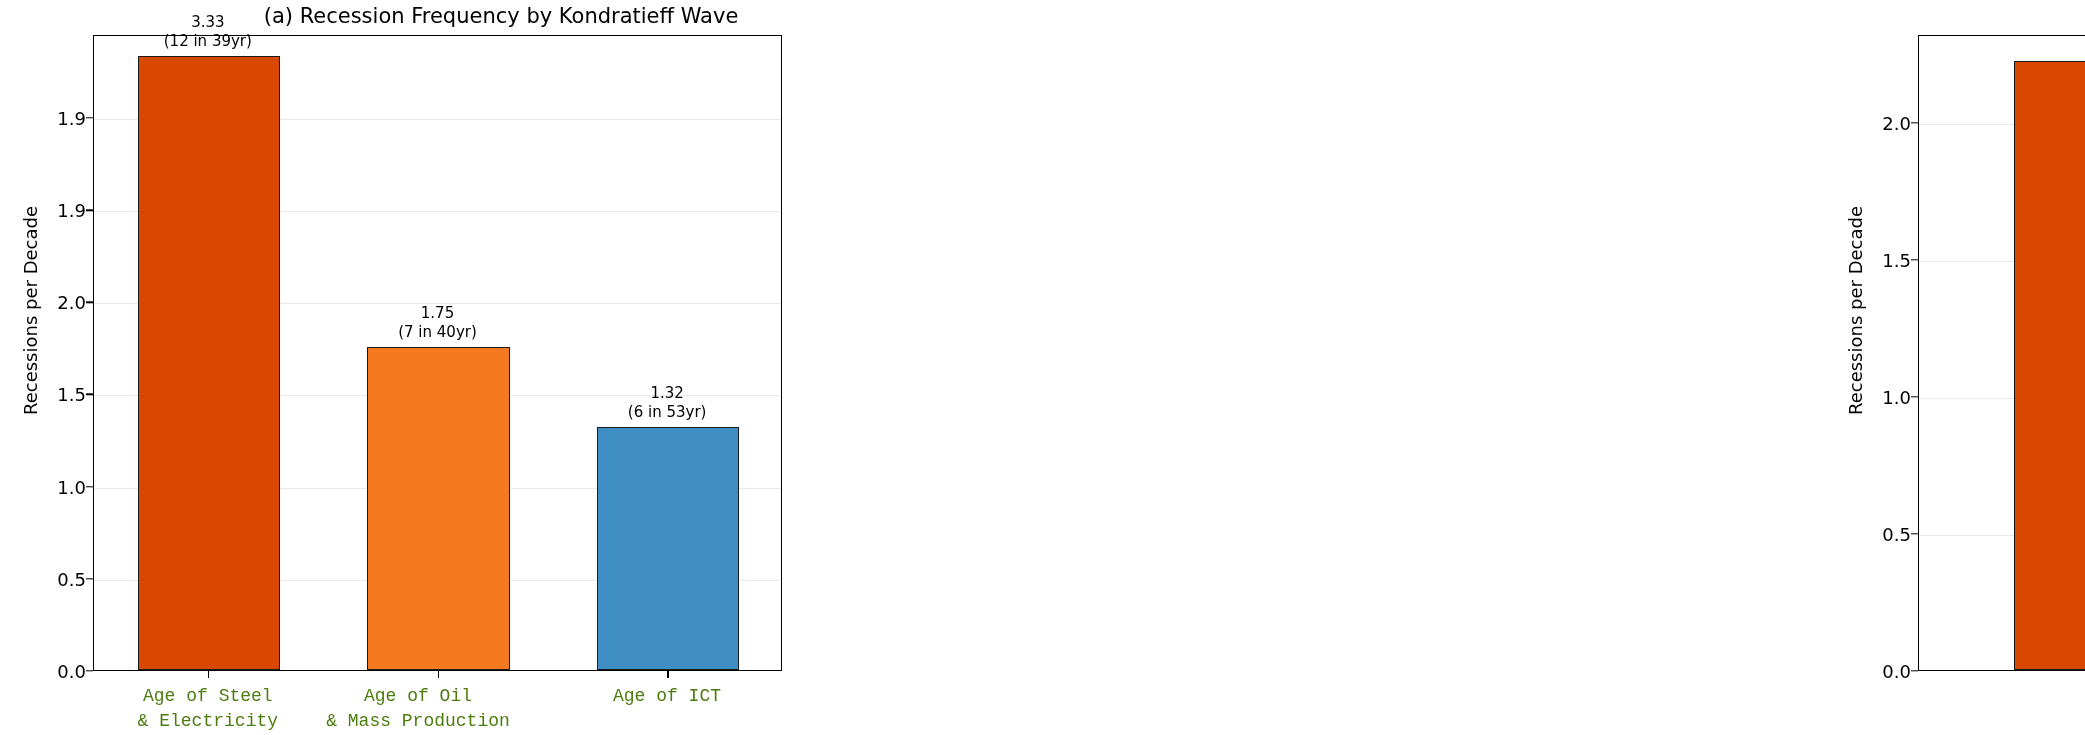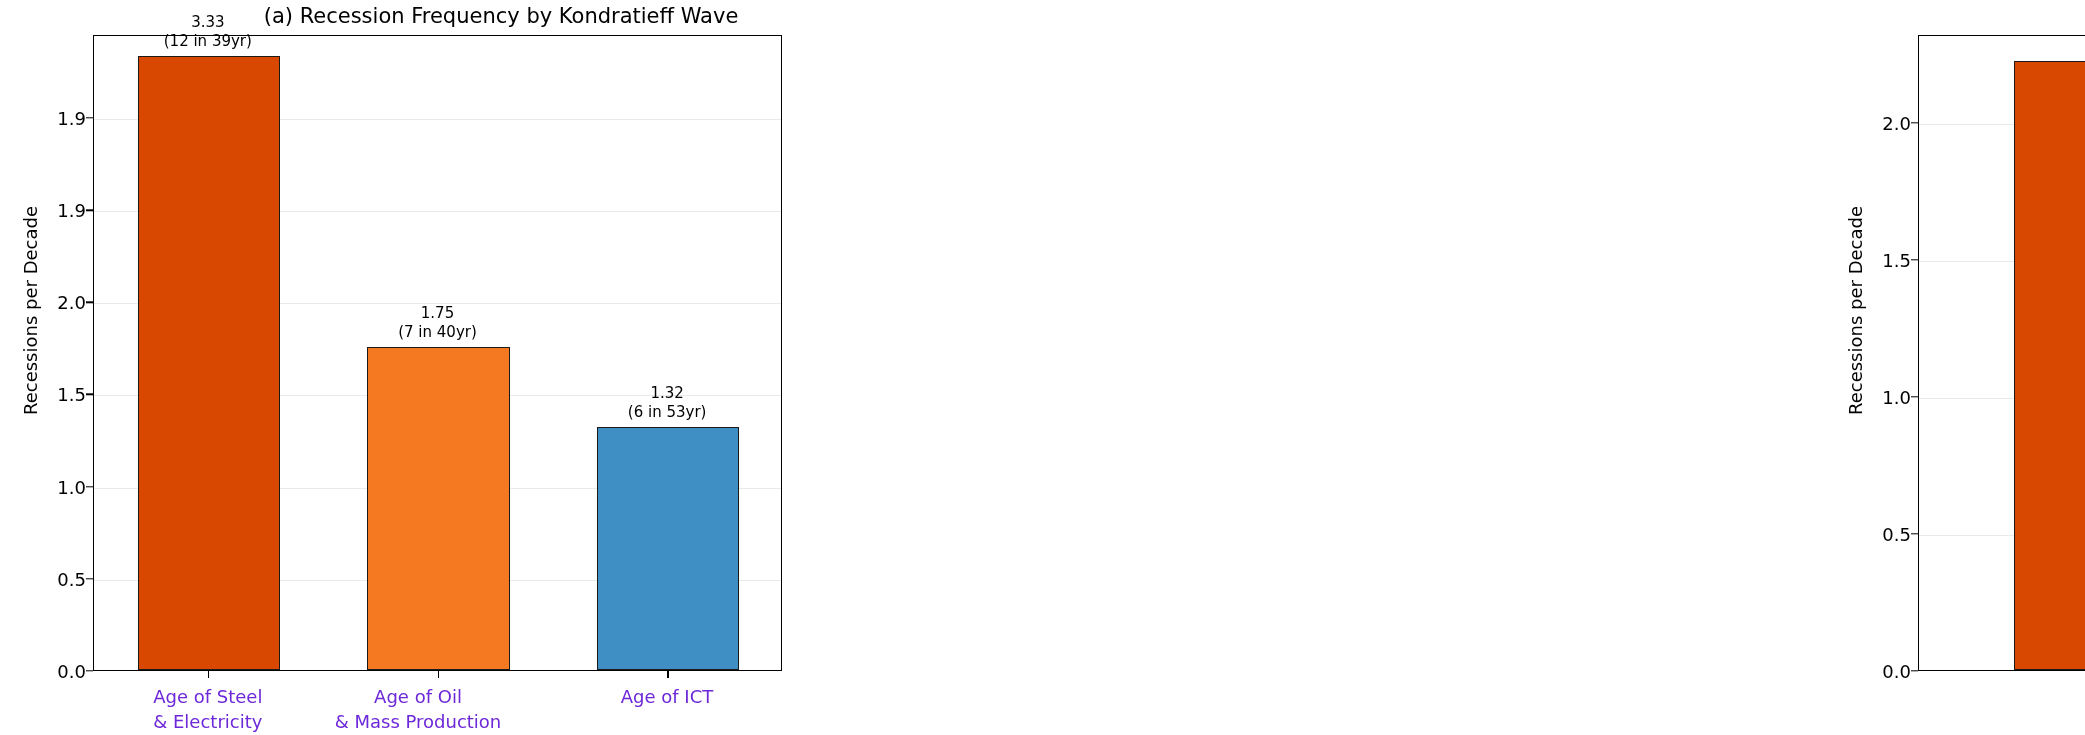--- a/index.html
+++ b/index.html
@@ -46,21 +46,21 @@
   .ylabel{
     position:absolute;font-size:18px;color:#000;white-space:nowrap;
     transform-origin:center center;transform:rotate(-90deg);
   }
   .panel-a .ylabel{left:-80px;top:300px;width:220px;text-align:center;}
   .panel-b .ylabel{left:703px;top:300px;width:220px;text-align:center;}
 
   .xtick-mark{position:absolute;width:1.4px;height:7px;background:#000;top:671px;}
   .xtick-label{
     position:absolute;top:684px;text-align:center;font-size:18px;line-height:25px;
-    color:#6d28d9;white-space:pre-line;transform:translateX(-50%);width:360px;
+    color:#4d7c0f;white-space:pre-line;transform:translateX(-50%);width:360px;font-family:Liberation Mono, monospace;
   }
 </style>
 </head>
 <body>
 
 <div class="figure">
 
   <div class="panel panel-a">
     <div class="title">(a) Recession Frequency by Kondratieff Wave</div>
     <div class="ylabel">Recessions per Decade</div>

